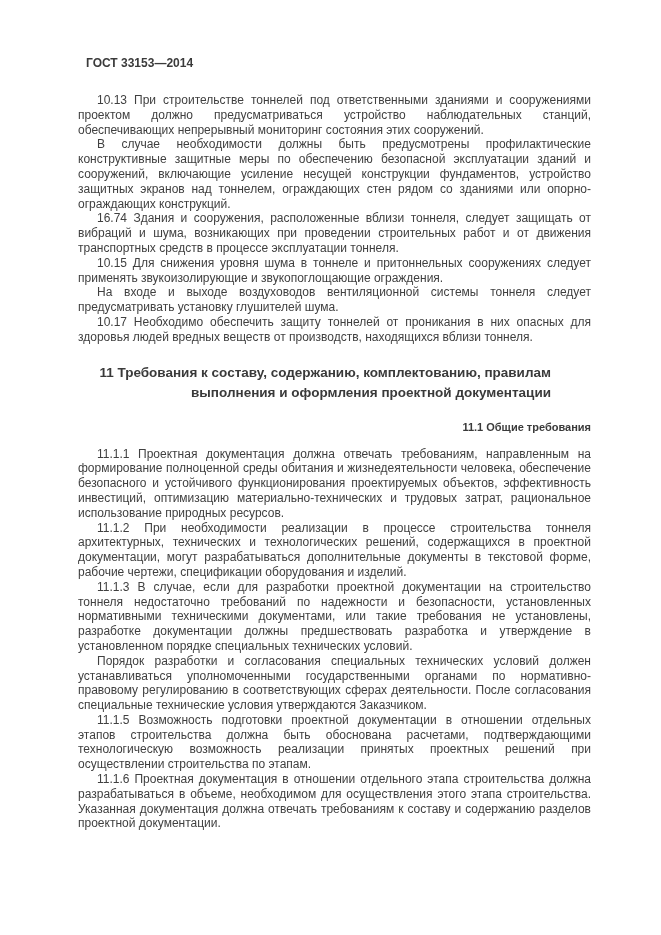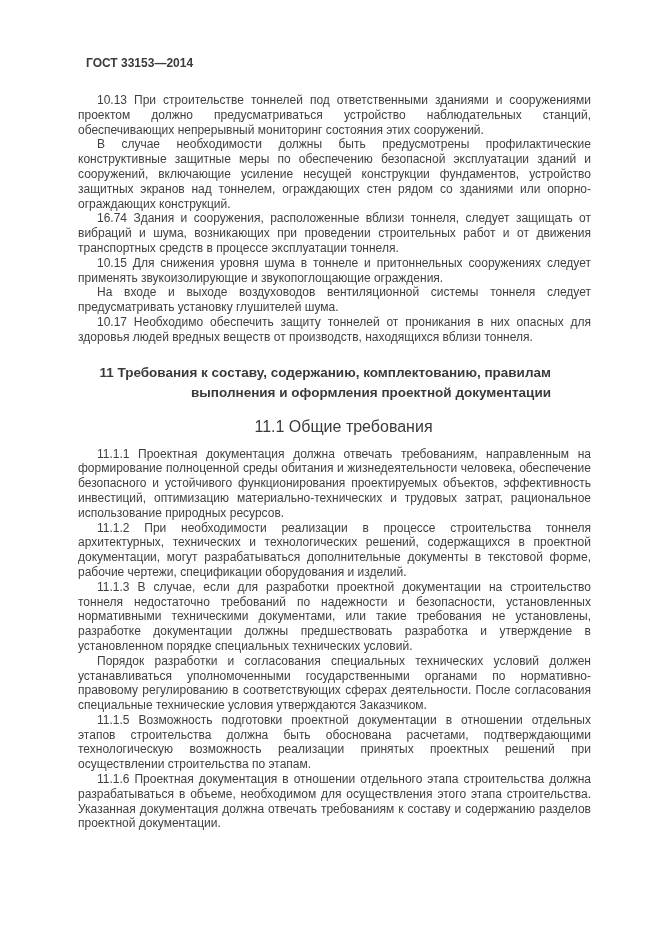--- a/index.html
+++ b/index.html
@@ -34,26 +34,26 @@
   }
   h2.section-heading {
     font-size: 13.5px;
     line-height: 20px;
     font-weight: bold;
     color: #3a3a3a;
     margin: 18px 40px 15px 18px;
     text-align: right;
   }
   h3.sub-heading {
-    font-size: 16px;
+    font-size: 11px;
     line-height: 14px;
-    font-weight: normal;
+    font-weight: bold;
     color: #3a3a3a;
     margin: 17px 0 13px 18px;
-    text-align: center;
+    text-align: right;
   }
 </style>
 </head>
 <body>
 
 <div class="page">
   <div class="doc-header">ГОСТ 33153—2014</div>
 
   <div class="body-text">
     <p>10.13 При строительстве тоннелей под ответственными зданиями и сооружениями проектом должно предусматриваться устройство наблюдательных станций, обеспечивающих непрерывный мониторинг состояния этих сооружений.</p>

